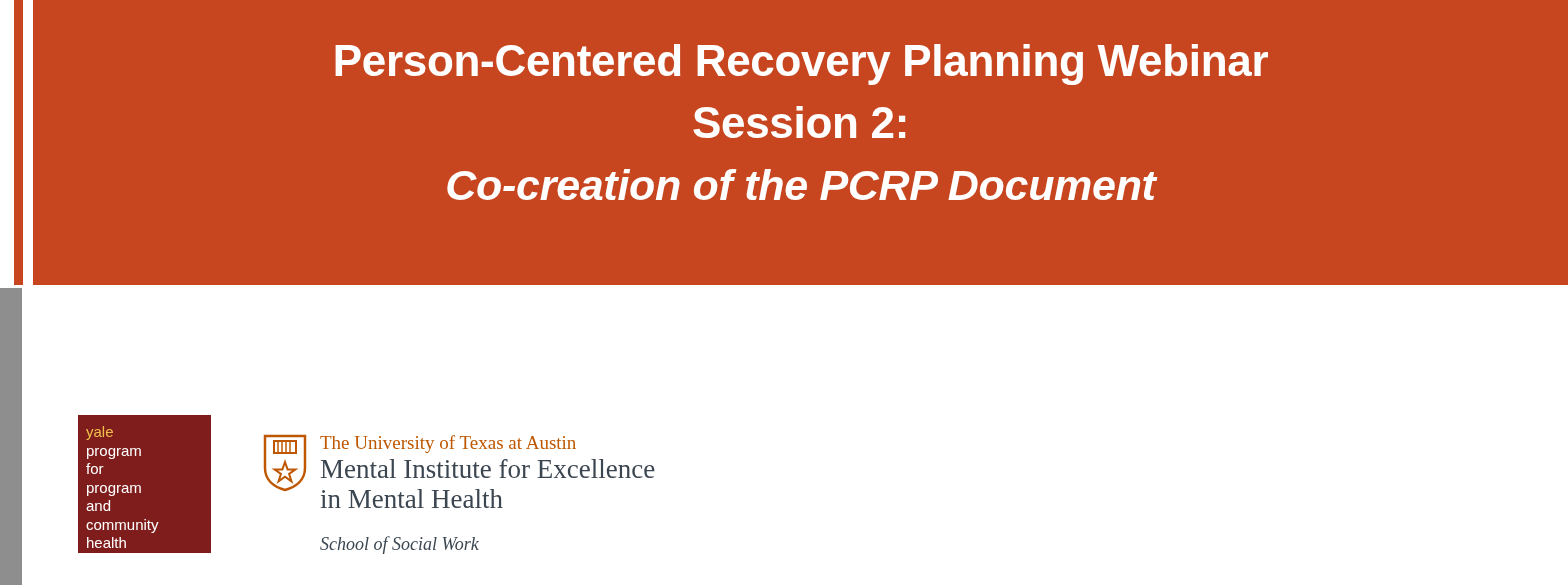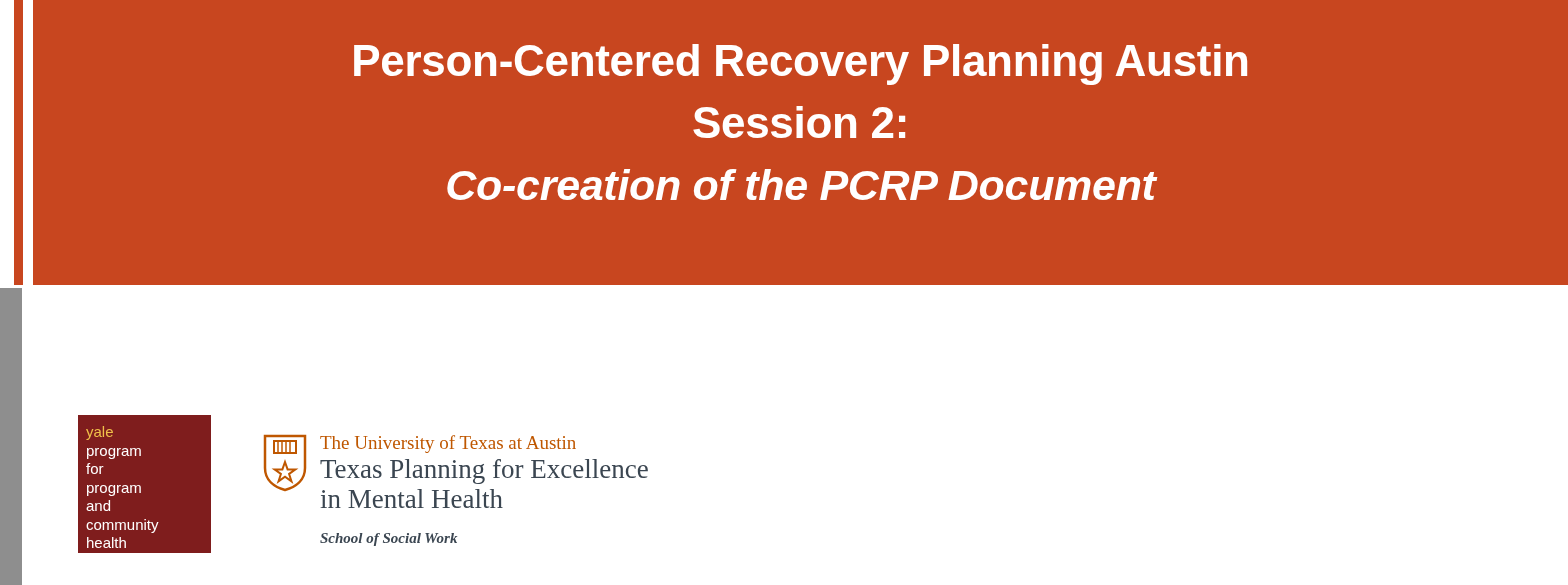--- a/index.html
+++ b/index.html
@@ -142,39 +142,38 @@
   .ut-inst {
     font-family: "Liberation Serif", serif;
     font-size: 27px;
     color: #3b4651;
     line-height: 30px;
     white-space: nowrap;
   }
   .ut-school {
     font-family: "Liberation Serif", serif;
     font-style: italic;
-    font-size: 15px;
+    font-size: 18px;
     color: #3b4651;
     line-height: 24px;
     white-space: nowrap;
-    margin-top: 12px;
-    font-weight: bold;
+    margin-top: 18px;
   }
 </style>
 </head>
 <body>
 
 <div class="slide">
 
   <div class="left-bar-orange"></div>
   <div class="left-gap-white"></div>
   <div class="left-bar-gray"></div>
 
   <div class="title-banner">
-    <div class="title-line">Person-Centered Recovery Planning Austin</div>
+    <div class="title-line">Person-Centered Recovery Planning Webinar</div>
     <div class="title-line">Session 2:</div>
     <div class="title-line italic">Co-creation of the PCRP Document</div>
   </div>
 
   <div class="body-area"></div>
 
   <div class="yale-logo">
     <div class="ln first">yale</div>
     <div class="ln">program</div>
     <div class="ln">for</div>
@@ -191,19 +190,19 @@
         <rect x="12" y="7" width="22" height="12" fill="none" stroke="#bf5700" stroke-width="2"></rect>
         <line x1="16" y1="7" x2="16" y2="19" stroke="#bf5700" stroke-width="1.5"></line>
         <line x1="20" y1="7" x2="20" y2="19" stroke="#bf5700" stroke-width="1.5"></line>
         <line x1="24" y1="7" x2="24" y2="19" stroke="#bf5700" stroke-width="1.5"></line>
         <line x1="28" y1="7" x2="28" y2="19" stroke="#bf5700" stroke-width="1.5"></line>
         <polygon points="23,28 25.6,35.4 33.4,35.4 27.1,40 29.5,47.4 23,42.8 16.5,47.4 18.9,40 12.6,35.4 20.4,35.4" fill="none" stroke="#bf5700" stroke-width="2"></polygon>
       </svg>
     </div>
     <div class="ut-text">
       <div class="ut-univ">The University of Texas at Austin</div>
-      <div class="ut-inst">Texas Planning for Excellence</div>
+      <div class="ut-inst">Mental Institute for Excellence</div>
       <div class="ut-inst">in Mental Health</div>
       <div class="ut-school">School of Social Work</div>
     </div>
   </div>
 
 </div>
 
 </body></html>

